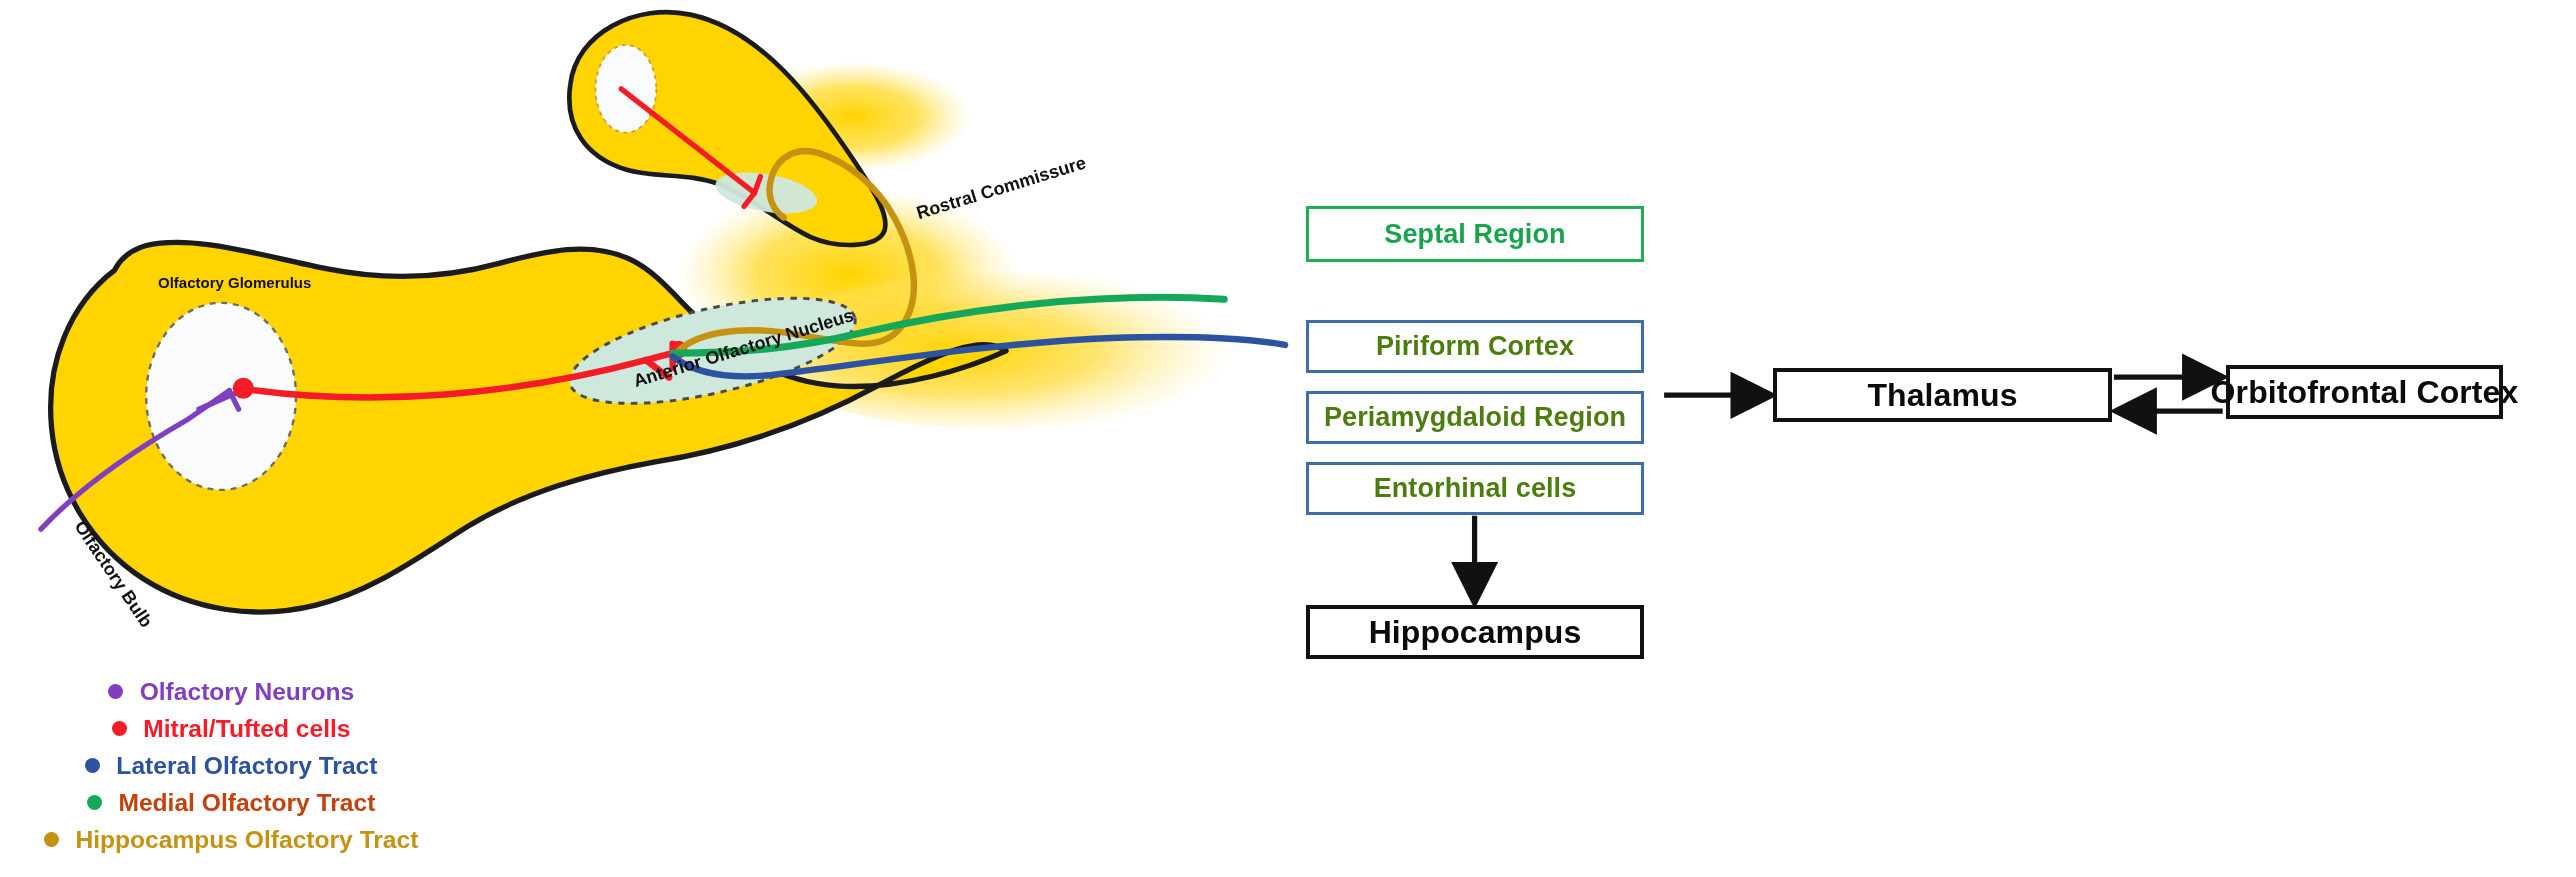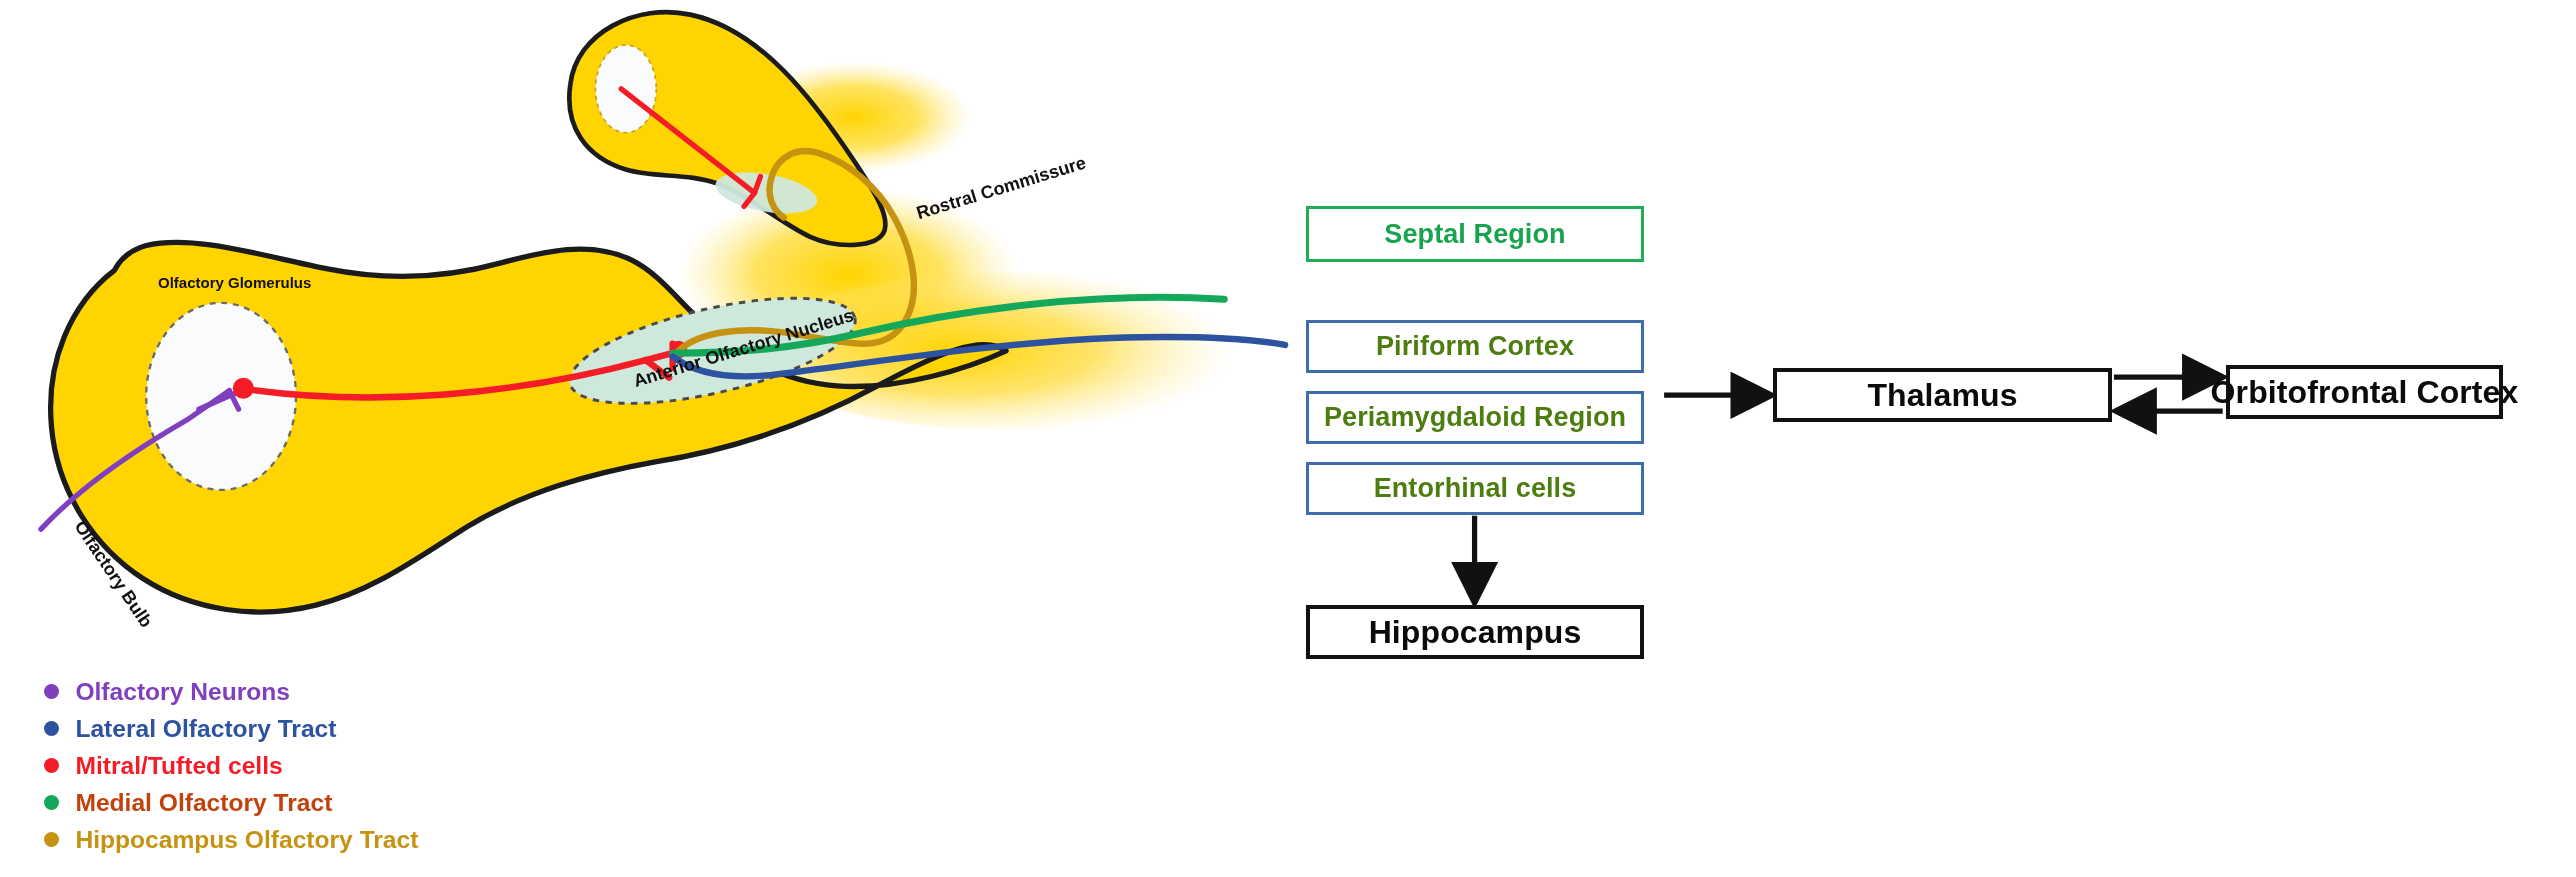--- a/index.html
+++ b/index.html
@@ -20,21 +20,21 @@
 
   
   .anat{position:absolute;font-weight:bold;color:#111;white-space:nowrap;}
   #lbl-glomerulus{left:158px;top:274px;font-size:15px;}
   #lbl-aon{left:631px;top:372px;font-size:18px;transform:rotate(-17deg);transform-origin:left top;}
   #lbl-bulb{left:87px;top:517px;font-size:18px;transform:rotate(56deg);transform-origin:left top;}
   #lbl-rostral{left:914px;top:204px;font-size:18px;transform:rotate(-17deg);transform-origin:left top;}
 
   
   #legend{position:absolute;left:44px;top:673px;}
-  .lrow{display:flex;align-items:center;height:37px;}
+  .lrow{display:flex;align-items:center;height:37px;justify-content:center;}
   .ldot{width:15px;height:15px;border-radius:50%;margin-right:16.4px;flex:0 0 auto;}
   .ltxt{font-size:24.6px;font-weight:bold;white-space:nowrap;}
 </style>
 </head>
 <body>
 
 <div id="stage">
 
   <svg class="layer" viewBox="0 0 4404 1500" preserveAspectRatio="none">
     <defs>
@@ -170,28 +170,28 @@
         <span>Orbitofrontal Cortex</span>
       </div>
     </div>
 
   <div id="legend">
       <div class="lrow">
         <span class="ldot" style="background: rgb(127, 63, 191);"></span>
         <span class="ltxt" style="color: rgb(127, 63, 191);">Olfactory Neurons</span>
       </div>
       <div class="lrow">
+        <span class="ldot" style="background: rgb(244, 28, 38);"></span>
+        <span class="ltxt" style="color: rgb(244, 28, 38);">Mitral/Tufted cells</span>
+      </div>
+      <div class="lrow">
         <span class="ldot" style="background: rgb(44, 82, 160);"></span>
         <span class="ltxt" style="color: rgb(44, 82, 160);">Lateral Olfactory Tract</span>
       </div>
       <div class="lrow">
-        <span class="ldot" style="background: rgb(244, 28, 38);"></span>
-        <span class="ltxt" style="color: rgb(244, 28, 38);">Mitral/Tufted cells</span>
-      </div>
-      <div class="lrow">
         <span class="ldot" style="background: rgb(22, 168, 90);"></span>
         <span class="ltxt" style="color: #c2410c;">Medial Olfactory Tract</span>
       </div>
       <div class="lrow">
         <span class="ldot" style="background: rgb(198, 146, 18);"></span>
         <span class="ltxt" style="color: rgb(198, 146, 18);">Hippocampus Olfactory Tract</span>
       </div>
     </div>
 
 </div>

